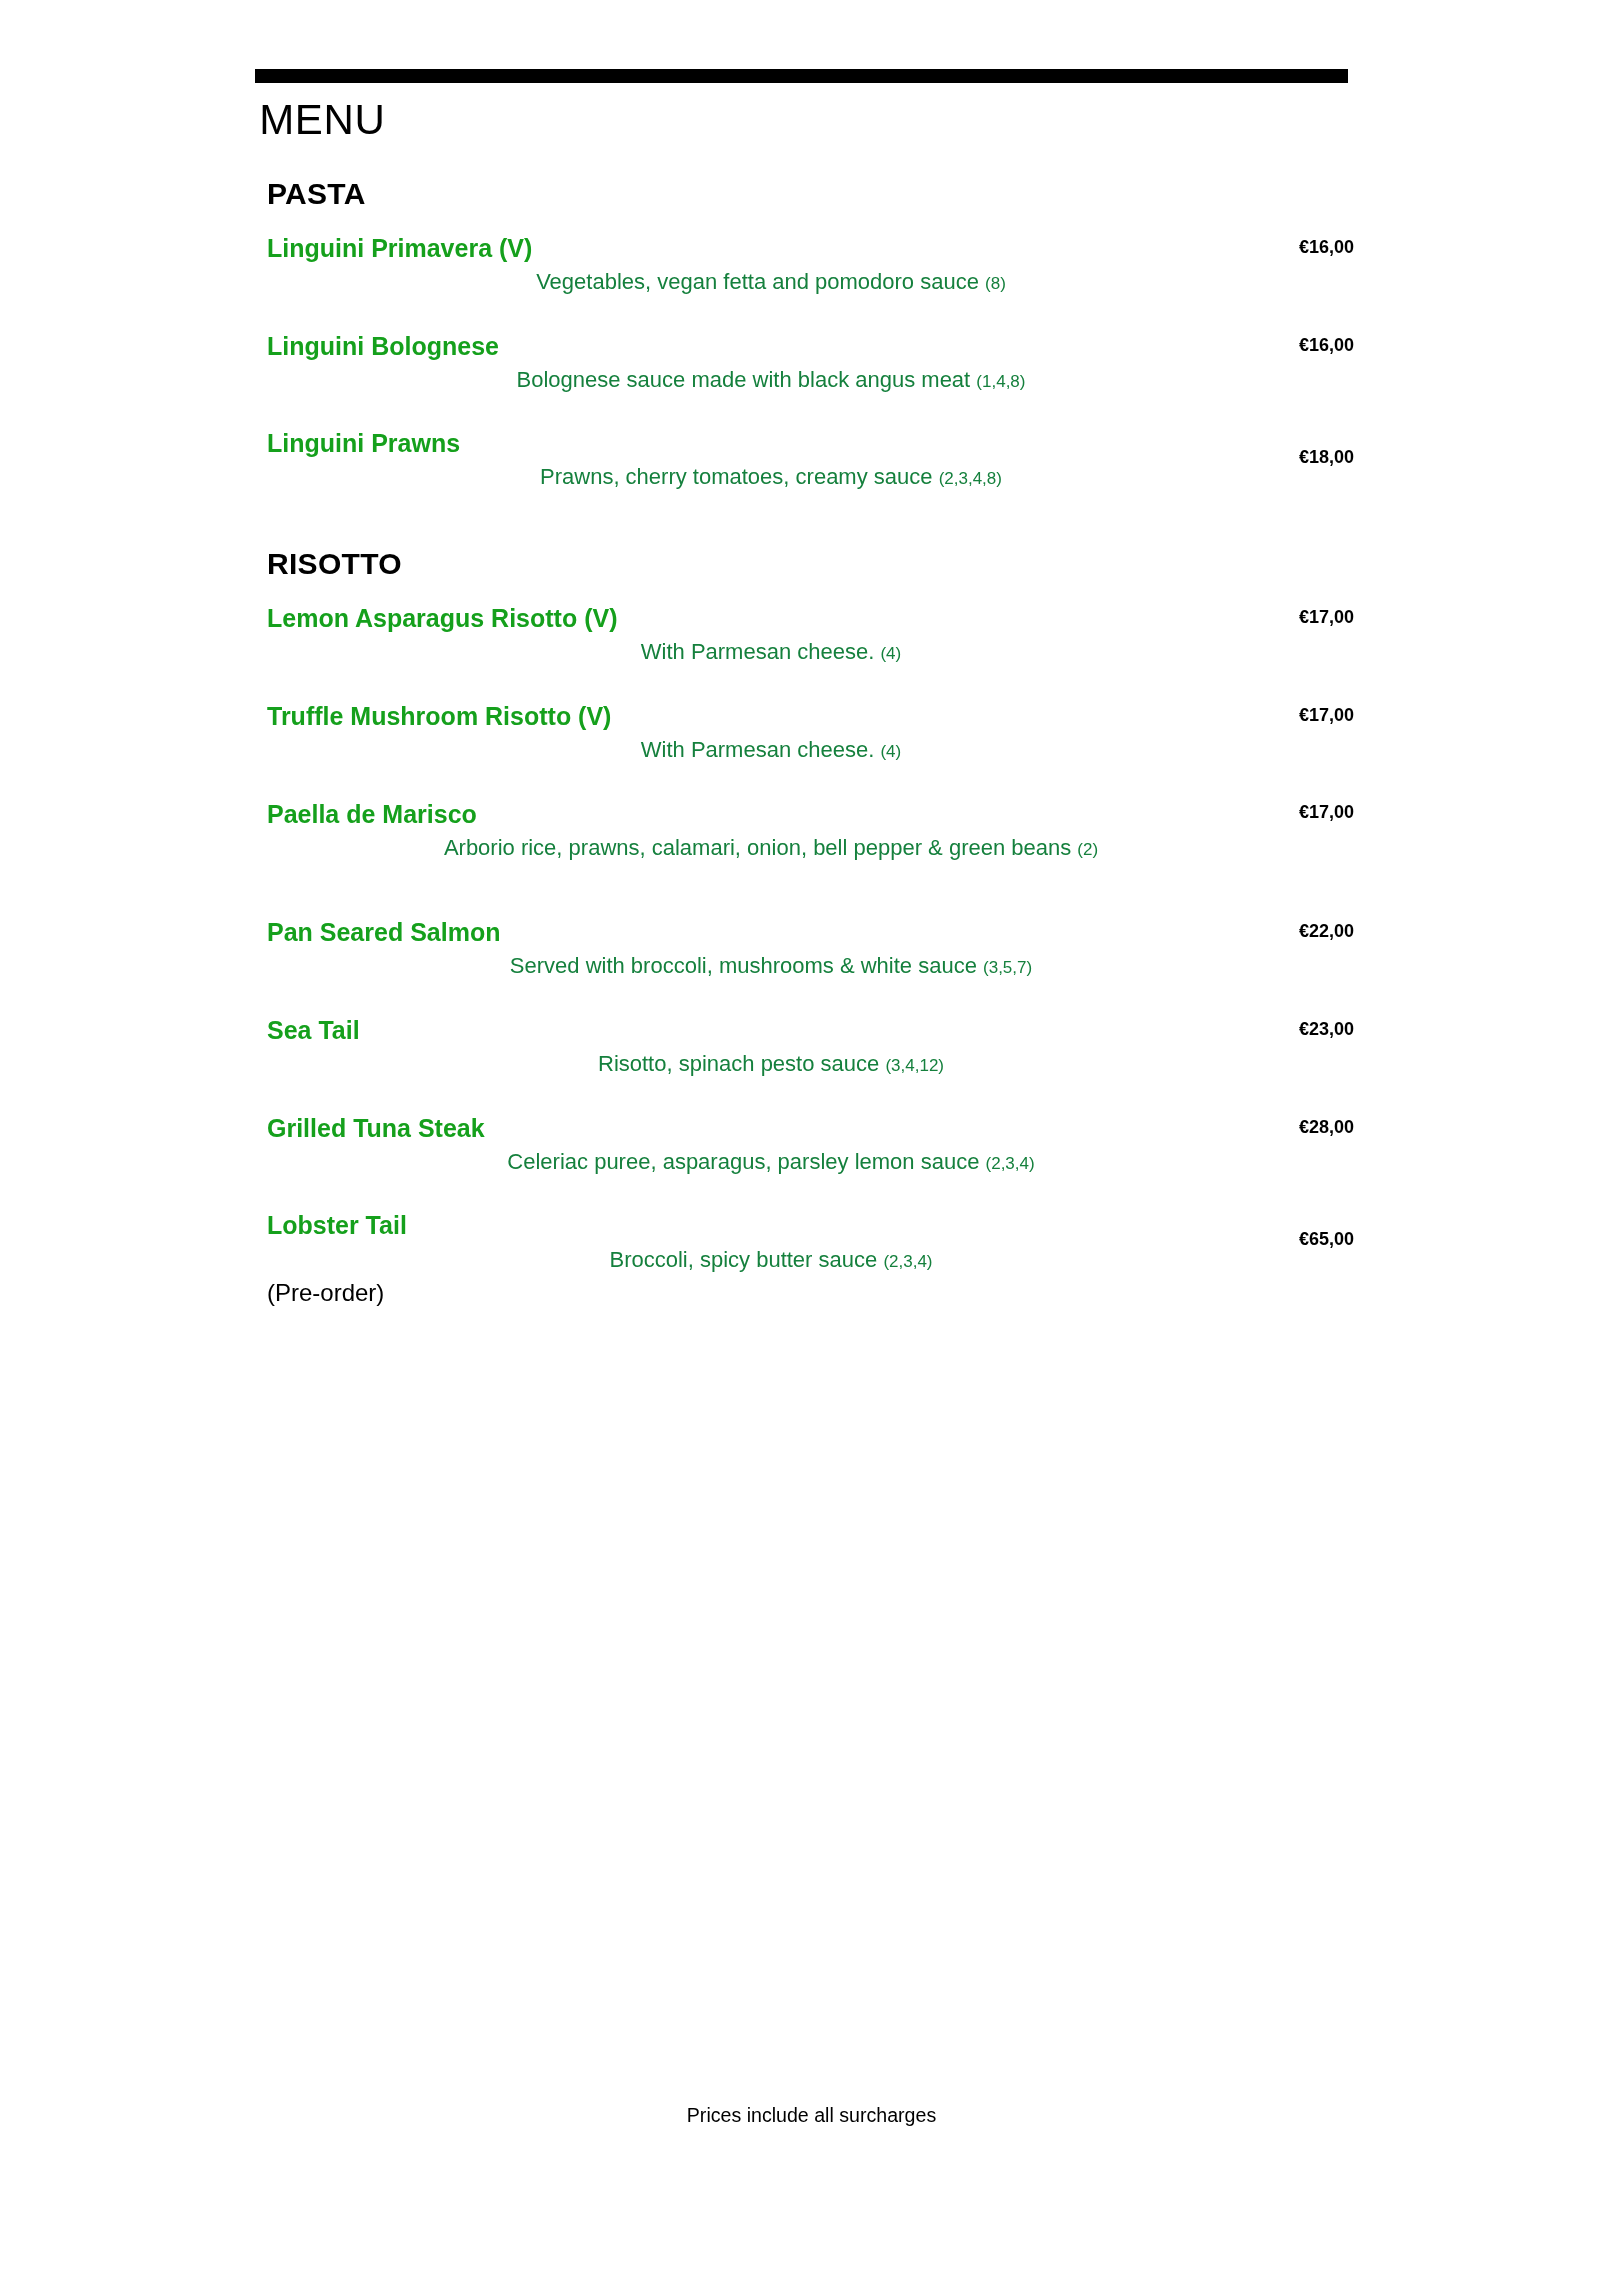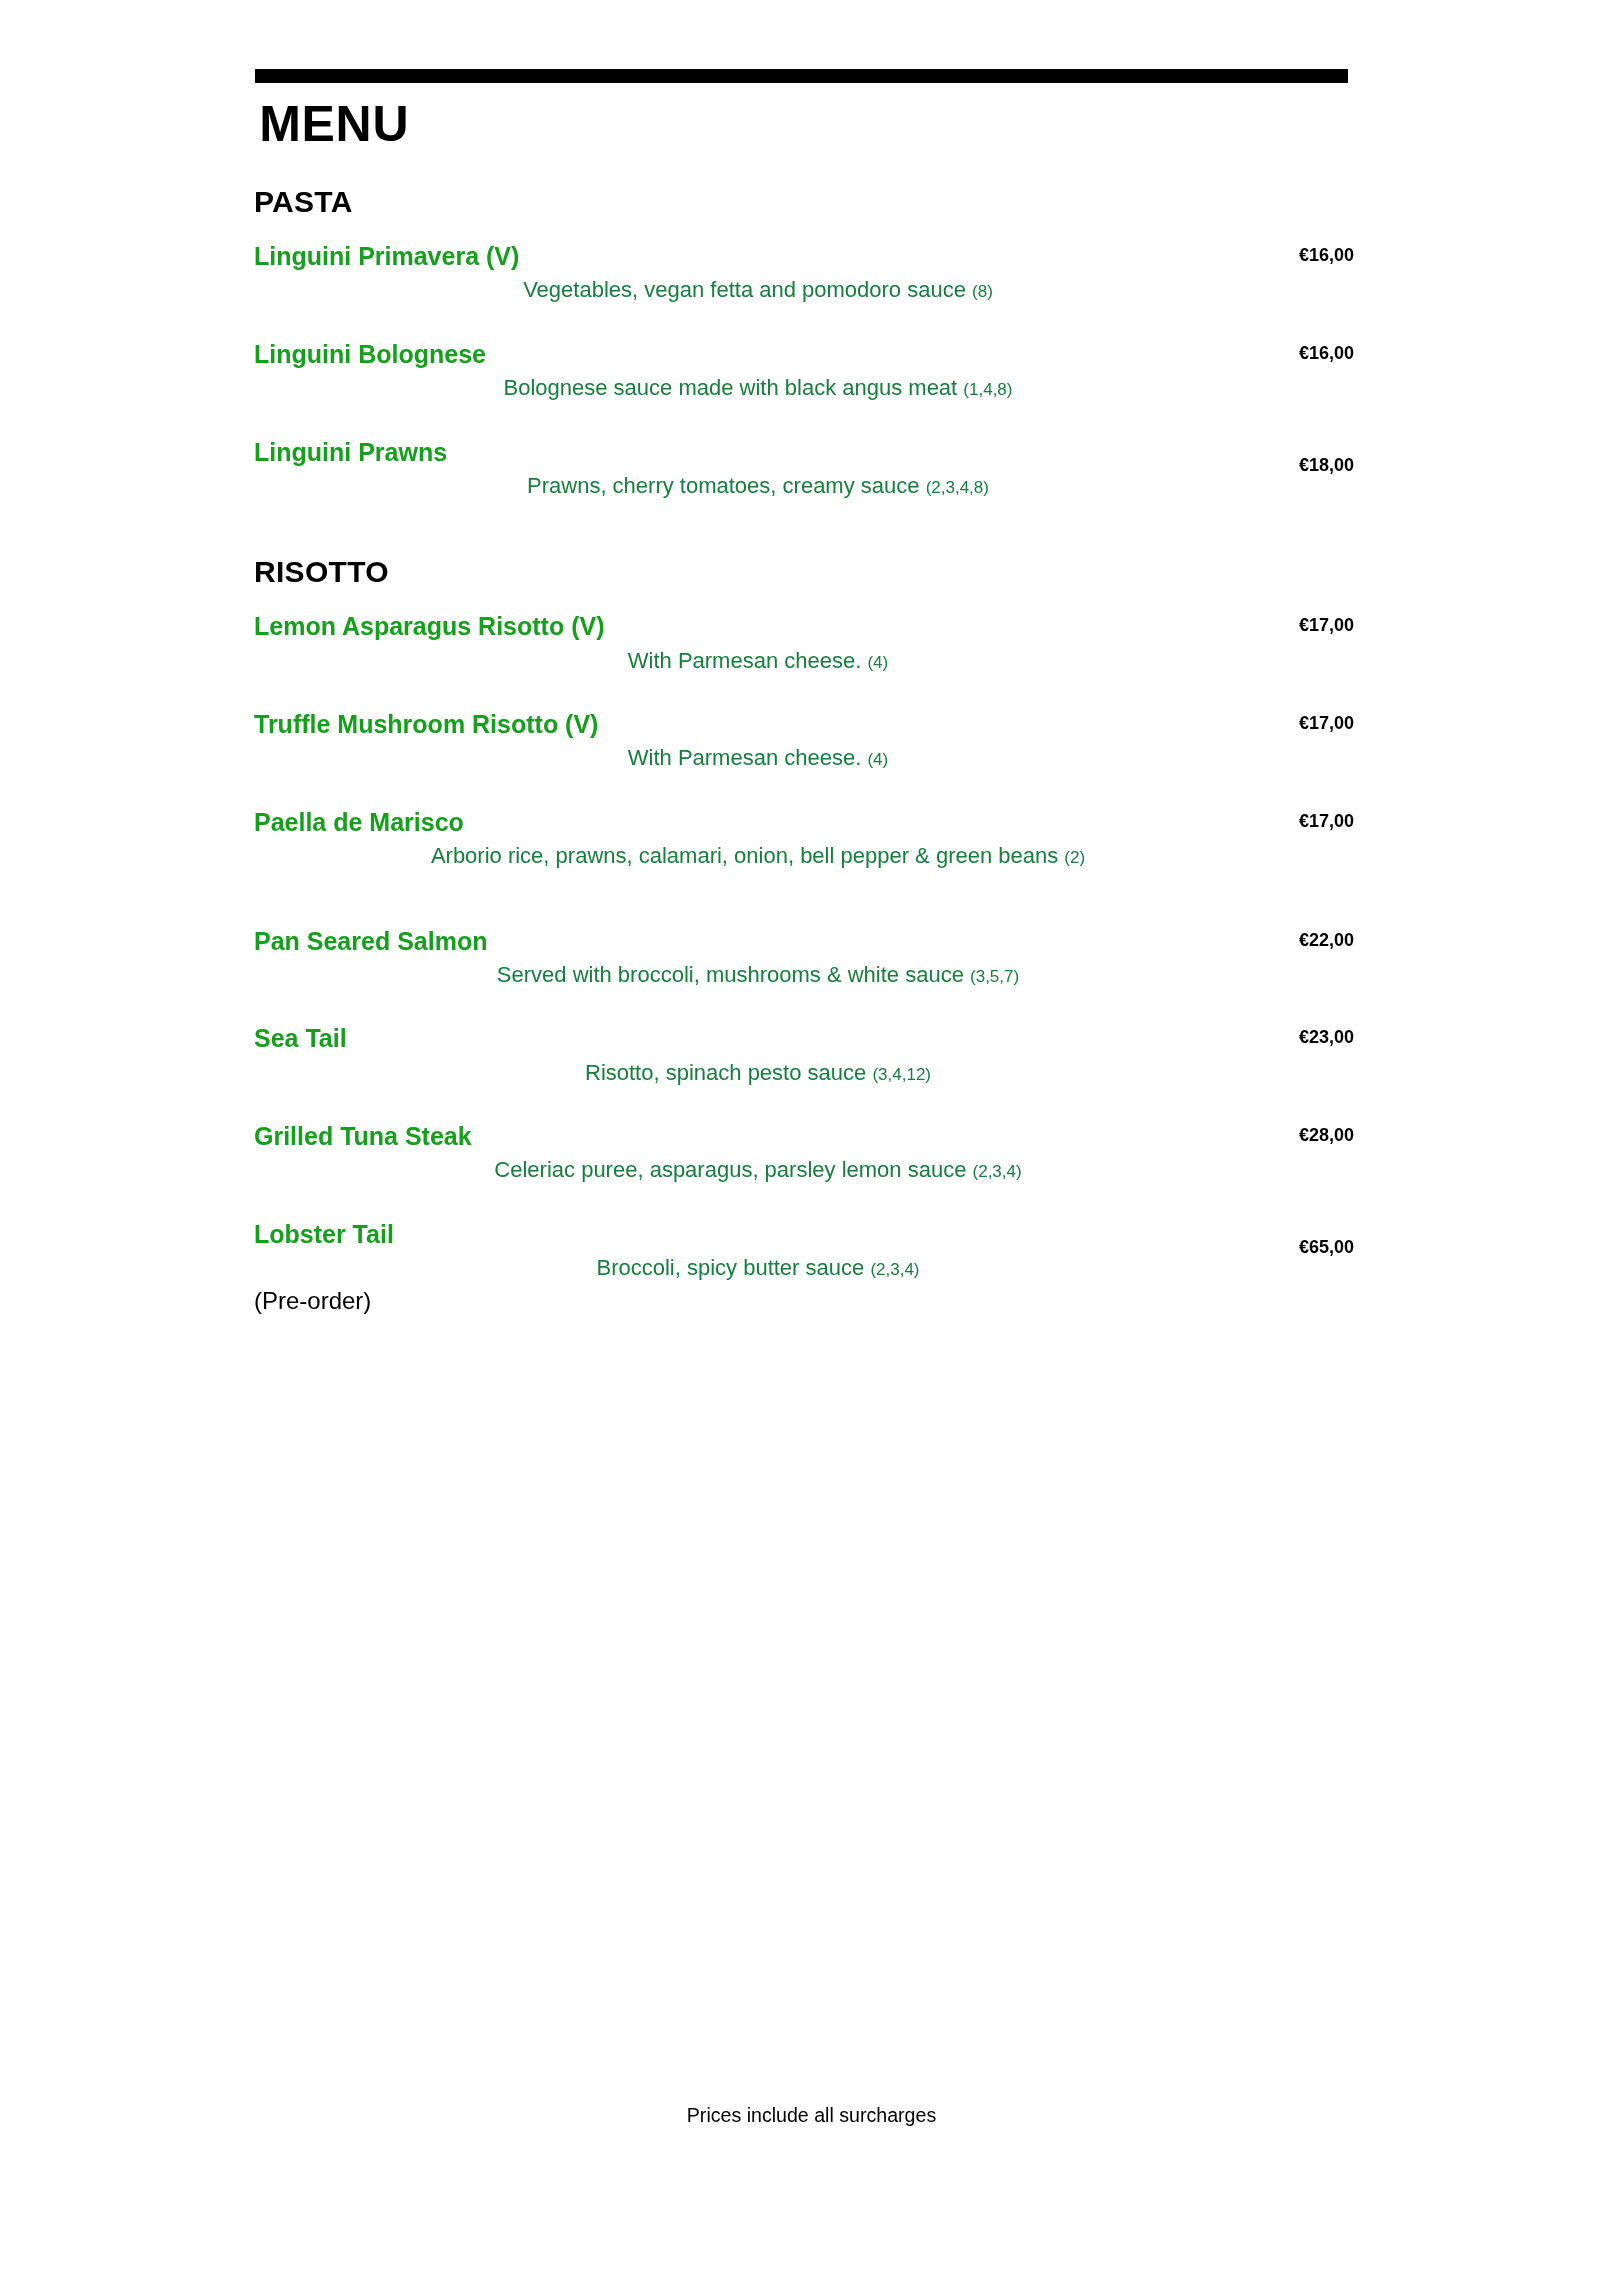--- a/index.html
+++ b/index.html
@@ -27,30 +27,30 @@
     top: 69px;
     width: 1112px;
   }
   .top-rule {
     width: 1093px;
     height: 14.4px;
     background: #000000;
     margin-left: 1.3px;
   }
   .menu-title {
-    font-size: 50px;
-    font-weight: bold;
+    font-size: 42px;
+    font-weight: normal;
     letter-spacing: 0.7px;
     margin-top: 14.4px;
     margin-left: 5.2px;
     line-height: 1.05;
   }
   .section {
     margin-top: 35px;
-    margin-left: 0;
+    margin-left: 13px;
   }
   .section-title {
     font-size: 30px;
     font-weight: bold;
     letter-spacing: 0.3px;
     margin-bottom: 22px;
   }
   .section + .section {
     margin-top: 55px;
   }

